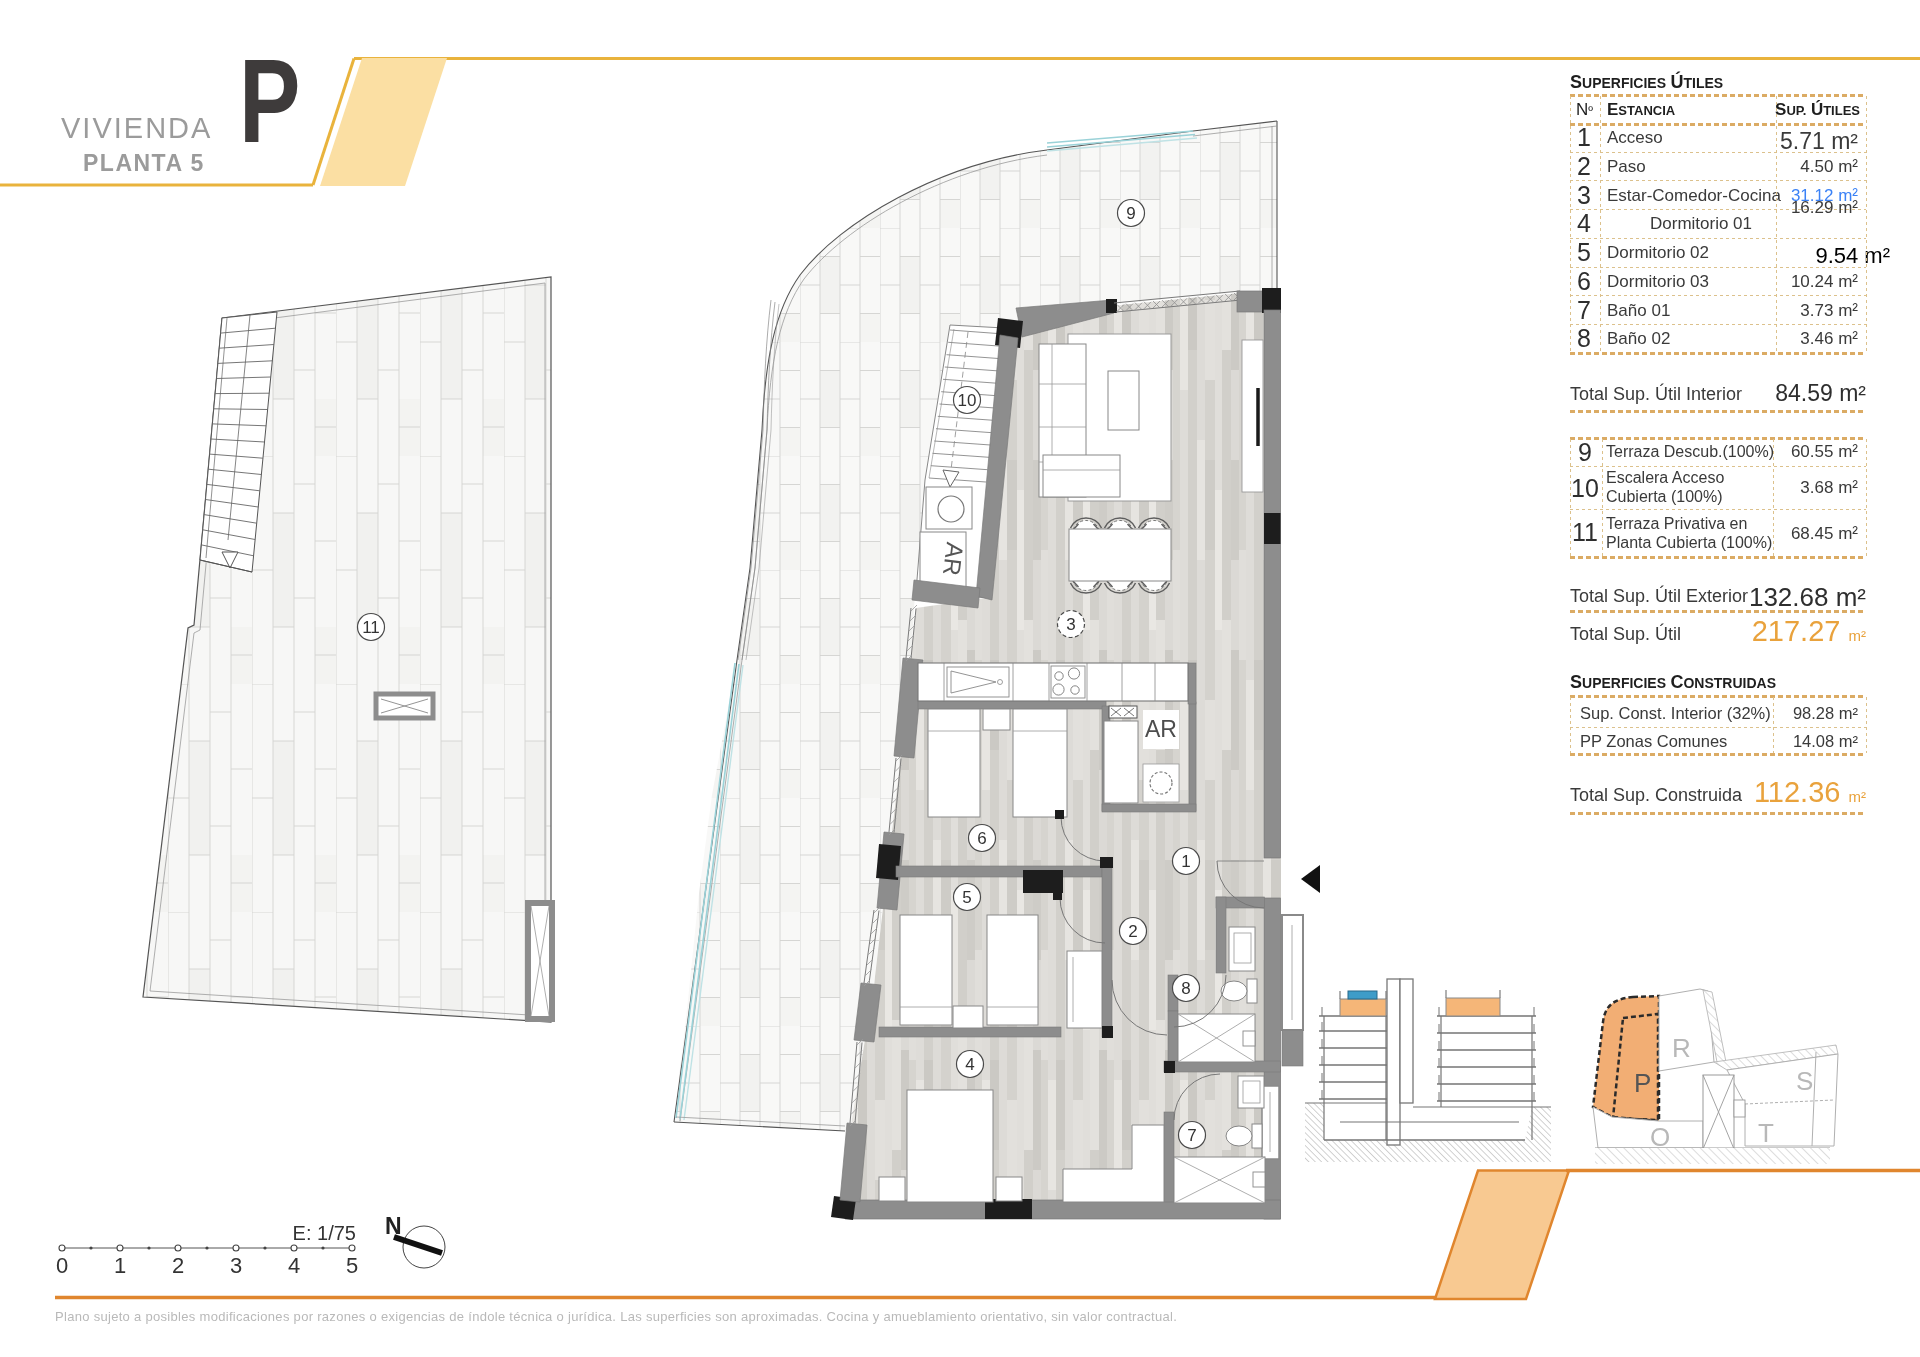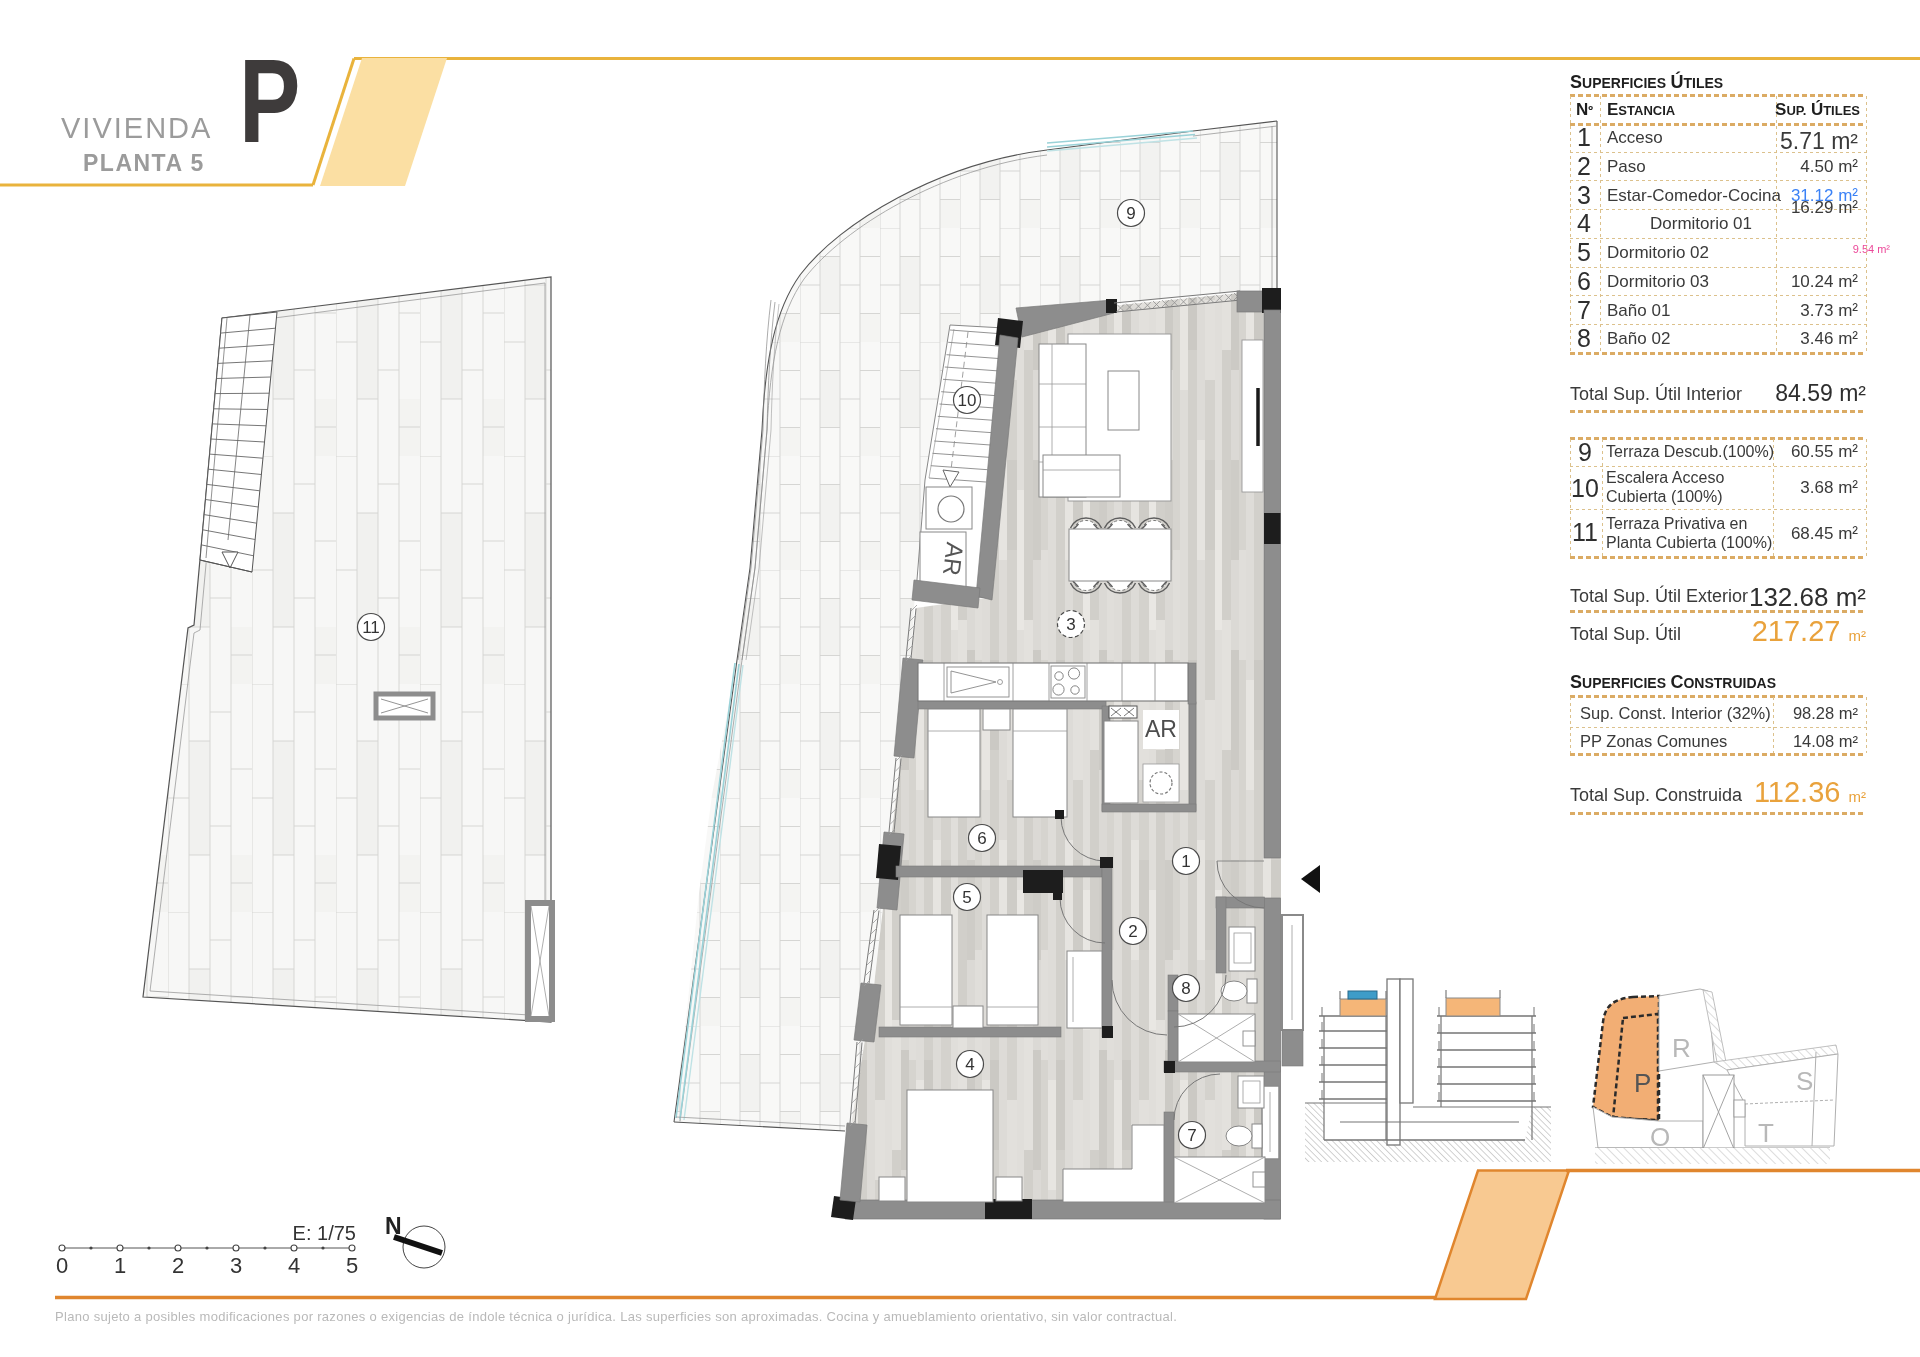--- a/index.html
+++ b/index.html
@@ -475,21 +475,21 @@
       <line x1="394.0" y1="1237.0" x2="442.0" y2="1253.0" stroke="#111" stroke-width="6" stroke-linecap="butt"></line>
       <line x1="55.0" y1="1297.5" x2="1442.0" y2="1297.5" stroke="#e0862e" stroke-width="3.5" stroke-linecap="butt"></line>
       <polygon points="1478.0,1170.5 1569.0,1170.5 1526.0,1299.0 1435.0,1299.0" fill="#f8c991" stroke="#e0862e" stroke-width="2.5" stroke-linejoin="miter"></polygon>
       <line x1="1566.0" y1="1170.5" x2="1920.0" y2="1170.5" stroke="#e0862e" stroke-width="3.5" stroke-linecap="butt"></line>
     </svg>
 <div style="position:absolute;left:61px;top:112px;font-size:29px;font-weight:normal;color:#9b9b9b;letter-spacing:2px">VIVIENDA</div>
     <div style="position:absolute;left:239px;top:42px;font-size:118px;font-weight:bold;color:#3e3b3b;line-height:1;transform:scaleX(0.78);transform-origin:left top">P</div>
     <div style="position:absolute;left:83px;top:150px;font-size:23px;font-weight:bold;color:#9b9b9b;letter-spacing:1.5px">PLANTA 5</div>
     <div style="position:absolute;left:1570px;top:72px;font-weight:bold;color:#1e1e1e"><span style="font-size:18px">S</span><span style="font-size:14px">UPERFICIES</span>&nbsp;<span style="font-size:18px">Ú</span><span style="font-size:14px">TILES</span></div>
     <div style="position:absolute;left:1570px;top:94px;width:296px;height:2.6px;background:repeating-linear-gradient(90deg,#dbab64 0,#dbab64 5px,rgba(0,0,0,0) 5px,rgba(0,0,0,0) 8px)"></div>
-    <div style="position:absolute;left:1576px;top:100px;font-weight:bold;color:#1e1e1e"><span style="font-size:17px">N</span><span style="font-size:13px">º</span></div>
+    <div style="position:absolute;left:1576px;top:100px;font-weight:normal;color:#1e1e1e"><span style="font-size:17px">N</span><span style="font-size:13px">º</span></div>
     <div style="position:absolute;left:1607px;top:100px;font-weight:bold;color:#1e1e1e"><span style="font-size:17px">E</span><span style="font-size:13px">STANCIA</span></div>
     <div style="position:absolute;left:1740px;top:100px;width:120px;text-align:right;font-weight:bold;color:#1e1e1e"><span style="font-size:17px">S</span><span style="font-size:13px">UP.</span>&nbsp;<span style="font-size:17px">Ú</span><span style="font-size:13px">TILES</span></div>
     <div style="position:absolute;left:1570px;top:123px;width:296px;height:2.6px;background:repeating-linear-gradient(90deg,#dbab64 0,#dbab64 5px,rgba(0,0,0,0) 5px,rgba(0,0,0,0) 8px)"></div>
     <div style="position:absolute;left:1572px;top:123px;width:24px;text-align:center;font-size:25px;color:#2e2e2e">1</div>
     <div style="position:absolute;left:1607px;top:128px;font-size:17px;color:#3a3a3a">Acceso</div>
     <div style="position:absolute;left:1720px;top:128px;width:138px;text-align:right;font-size:23px;color:#3a3a3a">5.71 m²</div>
     <div style="position:absolute;left:1570px;top:151.7px;width:296px;height:1px;background:repeating-linear-gradient(90deg,#dcc18c 0,#dcc18c 3px,rgba(0,0,0,0) 3px,rgba(0,0,0,0) 6px)"></div>
     <div style="position:absolute;left:1572px;top:152px;width:24px;text-align:center;font-size:25px;color:#2e2e2e">2</div>
     <div style="position:absolute;left:1607px;top:157px;font-size:17px;color:#3a3a3a">Paso</div>
     <div style="position:absolute;left:1720px;top:157px;width:138px;text-align:right;font-size:17px;color:#3a3a3a">4.50 m²</div>
@@ -497,21 +497,21 @@
     <div style="position:absolute;left:1572px;top:181px;width:24px;text-align:center;font-size:25px;color:#2e2e2e">3</div>
     <div style="position:absolute;left:1607px;top:186px;font-size:17px;color:#3a3a3a">Estar-Comedor-Cocina</div>
     <div style="position:absolute;left:1720px;top:186px;width:138px;text-align:right;font-size:17px;color:#3b82f6">31.12 m²</div>
     <div style="position:absolute;left:1570px;top:209.09999999999997px;width:296px;height:1px;background:repeating-linear-gradient(90deg,#dcc18c 0,#dcc18c 3px,rgba(0,0,0,0) 3px,rgba(0,0,0,0) 6px)"></div>
     <div style="position:absolute;left:1572px;top:209px;width:24px;text-align:center;font-size:25px;color:#2e2e2e">4</div>
     <div style="position:absolute;left:1650px;top:214px;font-size:17px;color:#3a3a3a">Dormitorio 01</div>
     <div style="position:absolute;left:1720px;top:198px;width:138px;text-align:right;font-size:17px;color:#3a3a3a">16.29 m²</div>
     <div style="position:absolute;left:1570px;top:237.79999999999995px;width:296px;height:1px;background:repeating-linear-gradient(90deg,#dcc18c 0,#dcc18c 3px,rgba(0,0,0,0) 3px,rgba(0,0,0,0) 6px)"></div>
     <div style="position:absolute;left:1572px;top:238px;width:24px;text-align:center;font-size:25px;color:#2e2e2e">5</div>
     <div style="position:absolute;left:1607px;top:243px;font-size:17px;color:#3a3a3a">Dormitorio 02</div>
-    <div style="position:absolute;left:1752px;top:243px;width:138px;text-align:right;font-size:11px;color:#ec4899">9.54 m²</div>
+    <div style="position:absolute;left:1752px;top:243px;width:138px;text-align:right;font-size:22px;color:#000000">9.54 m²</div>
     <div style="position:absolute;left:1570px;top:266.49999999999994px;width:296px;height:1px;background:repeating-linear-gradient(90deg,#dcc18c 0,#dcc18c 3px,rgba(0,0,0,0) 3px,rgba(0,0,0,0) 6px)"></div>
     <div style="position:absolute;left:1572px;top:267px;width:24px;text-align:center;font-size:25px;color:#2e2e2e">6</div>
     <div style="position:absolute;left:1607px;top:272px;font-size:17px;color:#3a3a3a">Dormitorio 03</div>
     <div style="position:absolute;left:1720px;top:272px;width:138px;text-align:right;font-size:17px;color:#3a3a3a">10.24 m²</div>
     <div style="position:absolute;left:1570px;top:295.19999999999993px;width:296px;height:1px;background:repeating-linear-gradient(90deg,#dcc18c 0,#dcc18c 3px,rgba(0,0,0,0) 3px,rgba(0,0,0,0) 6px)"></div>
     <div style="position:absolute;left:1572px;top:296px;width:24px;text-align:center;font-size:25px;color:#2e2e2e">7</div>
     <div style="position:absolute;left:1607px;top:301px;font-size:17px;color:#3a3a3a">Baño 01</div>
     <div style="position:absolute;left:1720px;top:301px;width:138px;text-align:right;font-size:17px;color:#3a3a3a">3.73 m²</div>
     <div style="position:absolute;left:1570px;top:323.8999999999999px;width:296px;height:1px;background:repeating-linear-gradient(90deg,#dcc18c 0,#dcc18c 3px,rgba(0,0,0,0) 3px,rgba(0,0,0,0) 6px)"></div>
     <div style="position:absolute;left:1572px;top:324px;width:24px;text-align:center;font-size:25px;color:#2e2e2e">8</div>

